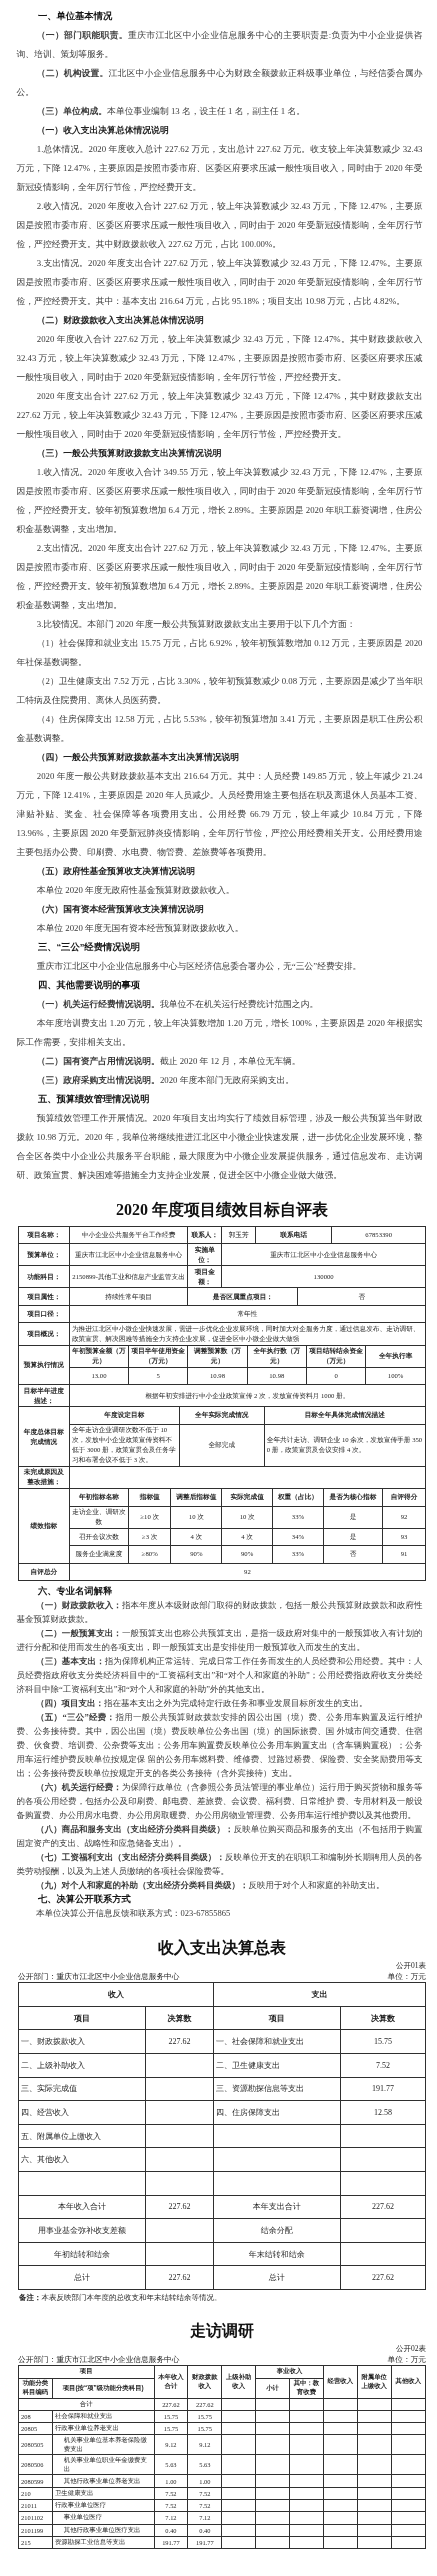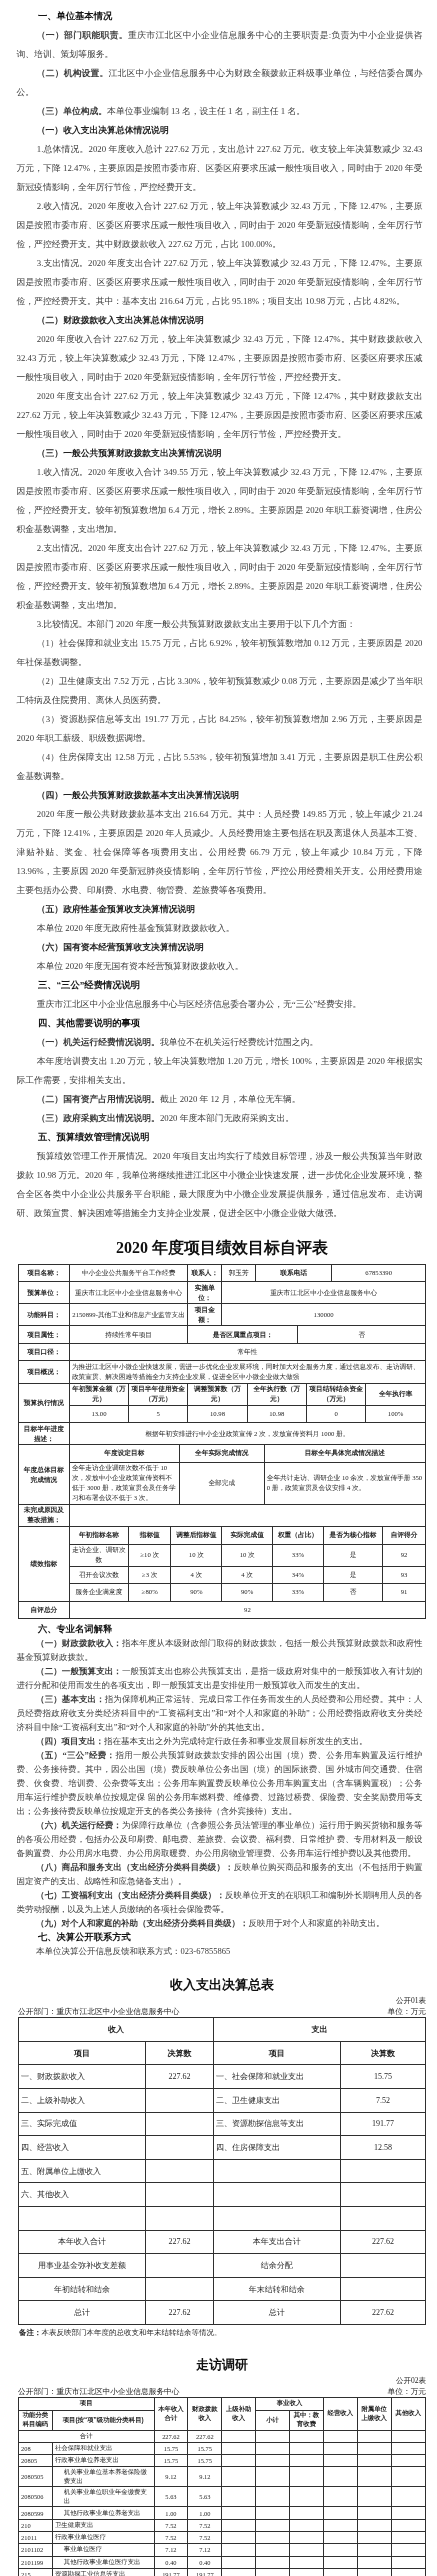--- a/index.html
+++ b/index.html
@@ -6,21 +6,21 @@
   body{width:438px;font-family:"Liberation Serif",serif;color:#2e2e2e;}
   .doc{padding:7.2px 15.5px 20.6px 16.5px;}
   
   .blk{font-size:8.8px;line-height:19px;text-align:justify;text-indent:2.3em;color:#3a3a3a;}
   .n2 .blk{line-height:14px;font-size:8.5px;}
   .blk.h1{font-family:"Liberation Sans",sans-serif;font-weight:bold;color:#151515;font-size:9.3px;}
   .blk .bold{font-weight:bold;}
   .blk.h2{font-weight:bold;color:#222;}
   
   .tblsec{width:408px;margin:0 0 3.1px 1.5px;}
-  .t-title{text-align:center;font-weight:bold;font-size:13px;color:#101010;margin:17.5px 0 2.1px;text-indent:0;}
+  .t-title{text-align:center;font-weight:bold;font-size:16px;color:#101010;margin:17.5px 0 2.1px;text-indent:0;}
   .t-title.small{font-size:16px;margin:14.4px 0 5.2px;}
   .t-no{text-align:right;font-size:7.5px;color:#222;}
   .t-metarow{display:flex;justify-content:space-between;font-size:7.7px;color:#222;margin:1px 0 0.5px;}
   table{border-collapse:collapse;width:100%;table-layout:fixed;}
   td{border:0.5px solid #2f2f2f;padding:0.5px 2.1px;text-align:center;vertical-align:middle;color:#1f1f1f;word-break:break-all;}
   td.h{font-weight:bold;font-family:"Liberation Sans",sans-serif;}
   td.l{text-align:left;}
   td.i1{padding-left:1.7em;}
   td.sm{font-size:6.2px;text-align:left;line-height:1.55;}
   td.tall{height:33px;}
@@ -45,21 +45,20 @@
       <div class="blk p"><span>3.支出情况。2020 年度支出合计 227.62 万元，较上年决算数减少 32.43 万元，下降 12.47%。主要原因是按照市委市府、区委区府要求压减一般性项目收入，同时由于 2020 年受新冠疫情影响，全年厉行节俭，严控经费开支。其中：基本支出 216.64 万元，占比 95.18%；项目支出 10.98 万元，占比 4.82%。</span></div>
       <div class="blk h2"><span class="bold">（二）财政拨款收入支出决算总体情况说明</span></div>
       <div class="blk p"><span>2020 年度收入合计 227.62 万元，较上年决算数减少 32.43 万元，下降 12.47%。其中财政拨款收入 32.43 万元，较上年决算数减少 32.43 万元，下降 12.47%，主要原因是按照市委市府、区委区府要求压减一般性项目收入，同时由于 2020 年受新冠疫情影响，全年厉行节俭，严控经费开支。</span></div>
       <div class="blk p"><span>2020 年度支出合计 227.62 万元，较上年决算数减少 32.43 万元，下降 12.47%，其中财政拨款支出 227.62 万元，较上年决算数减少 32.43 万元，下降 12.47%，主要原因是按照市委市府、区委区府要求压减一般性项目收入，同时由于 2020 年受新冠疫情影响，全年厉行节俭，严控经费开支。</span></div>
       <div class="blk h2"><span class="bold">（三）一般公共预算财政拨款支出决算情况说明</span></div>
       <div class="blk p"><span>1.收入情况。2020 年度收入合计 349.55 万元，较上年决算数减少 32.43 万元，下降 12.47%，主要原因是按照市委市府、区委区府要求压减一般性项目收入，同时由于 2020 年受新冠疫情影响，全年厉行节俭，严控经费开支。较年初预算数增加 6.4 万元，增长 2.89%。主要原因是 2020 年职工薪资调增，住房公积金基数调整，支出增加。</span></div>
       <div class="blk p"><span>2.支出情况。2020 年度支出合计 227.62 万元，较上年决算数减少 32.43 万元，下降 12.47%。主要原因是按照市委市府、区委区府要求压减一般性项目收入，同时由于 2020 年受新冠疫情影响，全年厉行节俭，严控经费开支。较年初预算数增加 6.4 万元，增长 2.89%。主要原因是 2020 年职工薪资调增，住房公积金基数调整，支出增加。</span></div>
       <div class="blk p"><span>3.比较情况。本部门 2020 年度一般公共预算财政拨款支出主要用于以下几个方面：</span></div>
       <div class="blk p"><span>（1）社会保障和就业支出 15.75 万元，占比 6.92%，较年初预算数增加 0.12 万元，主要原因是 2020 年社保基数调整。</span></div>
       <div class="blk p"><span>（2）卫生健康支出 7.52 万元，占比 3.30%，较年初预算数减少 0.08 万元，主要原因是减少了当年职工特病及住院费用、离休人员医药费。</span></div>
-      <div class="blk p"><span>（3）资源勘探信息等支出 191.77 万元，占比 84.25%，较年初预算数增加 2.96 万元，主要原因是 2020 年职工薪级、职级数据调增。</span></div>
       <div class="blk p"><span>（4）住房保障支出 12.58 万元，占比 5.53%，较年初预算增加 3.41 万元，主要原因是职工住房公积金基数调整。</span></div>
       <div class="blk h2"><span class="bold">（四）一般公共预算财政拨款基本支出决算情况说明</span></div>
       <div class="blk p"><span>2020 年度一般公共财政拨款基本支出 216.64 万元。其中：人员经费 149.85 万元，较上年减少 21.24 万元，下降 12.41%，主要原因是 2020 年人员减少。人员经费用途主要包括在职及离退休人员基本工资、津贴补贴、奖金、社会保障等各项费用支出。公用经费 66.79 万元，较上年减少 10.84 万元，下降 13.96%，主要原因 2020 年受新冠肺炎疫情影响，全年厉行节俭，严控公用经费相关开支。公用经费用途主要包括办公费、印刷费、水电费、物管费、差旅费等各项费用。</span></div>
       <div class="blk h2"><span class="bold">（五）政府性基金预算收支决算情况说明</span></div>
       <div class="blk p"><span>本单位 2020 年度无政府性基金预算财政拨款收入。</span></div>
       <div class="blk h2"><span class="bold">（六）国有资本经营预算收支决算情况说明</span></div>
       <div class="blk p"><span>本单位 2020 年度无国有资本经营预算财政拨款收入。</span></div>
       <div class="blk h1"><span class="bold">三、“三公”经费情况说明</span></div>
       <div class="blk p"><span>重庆市江北区中小企业信息服务中心与区经济信息委合署办公，无“三公”经费安排。</span></div>
       <div class="blk h1"><span class="bold">四、其他需要说明的事项</span></div>

